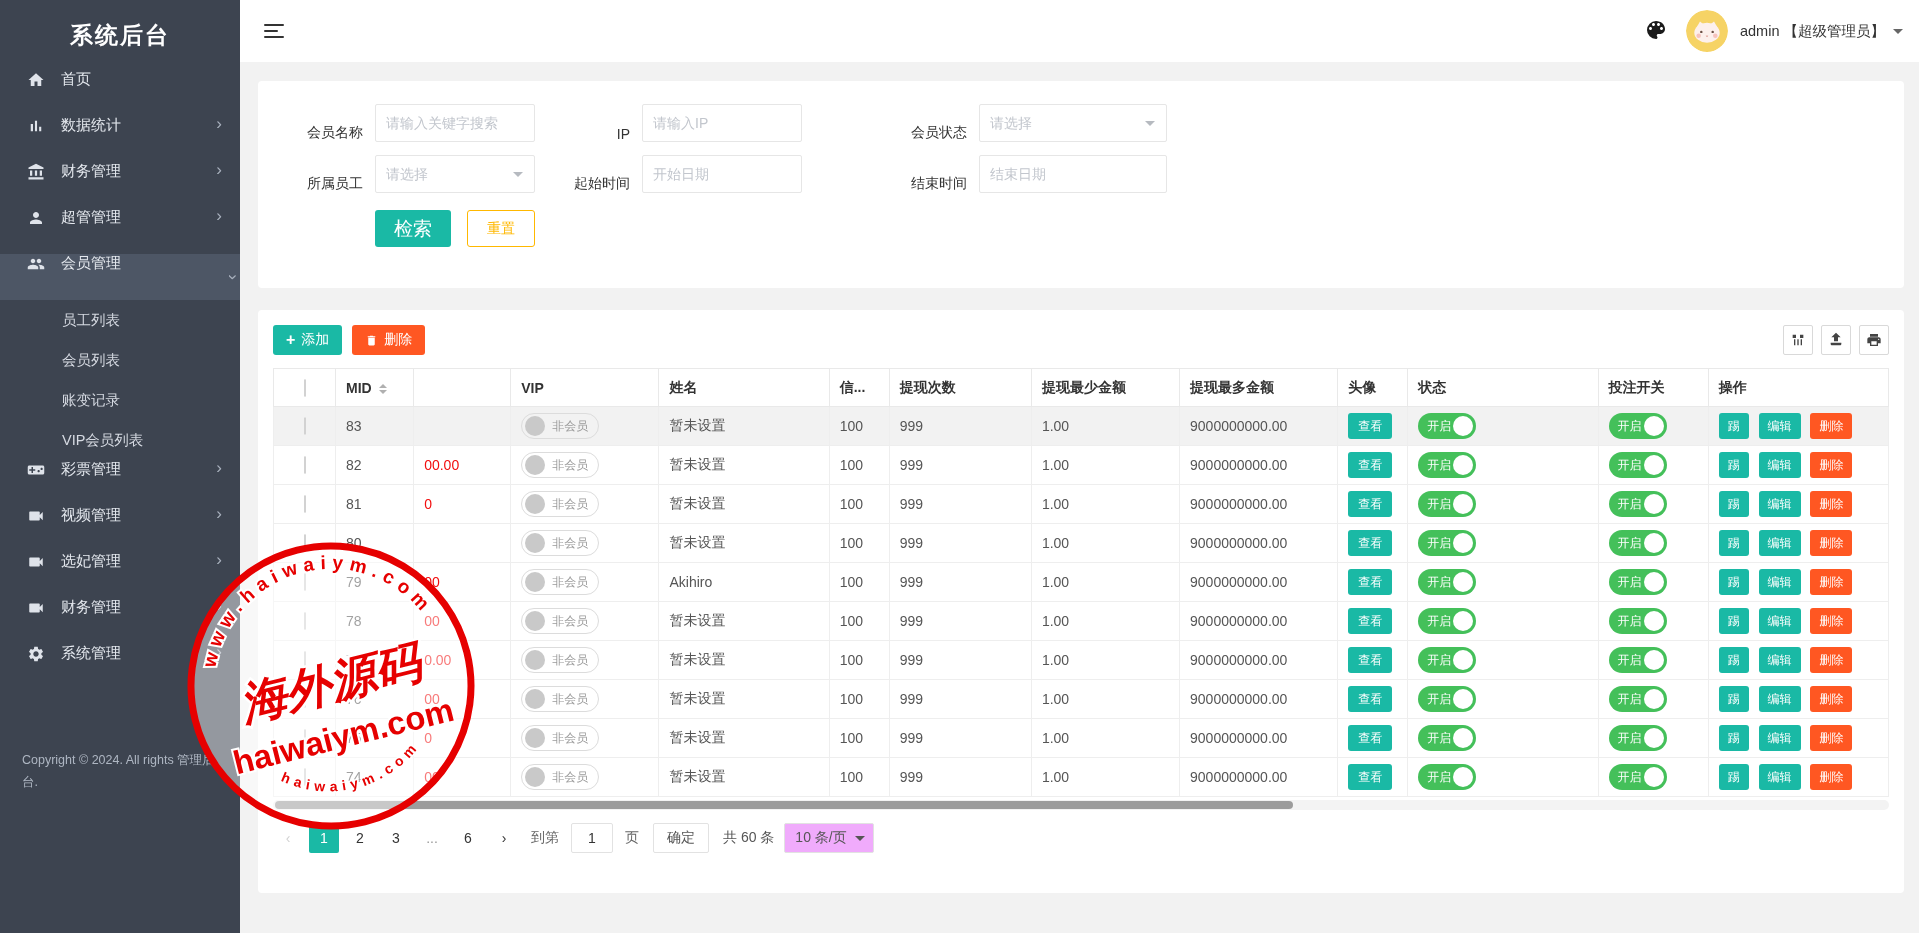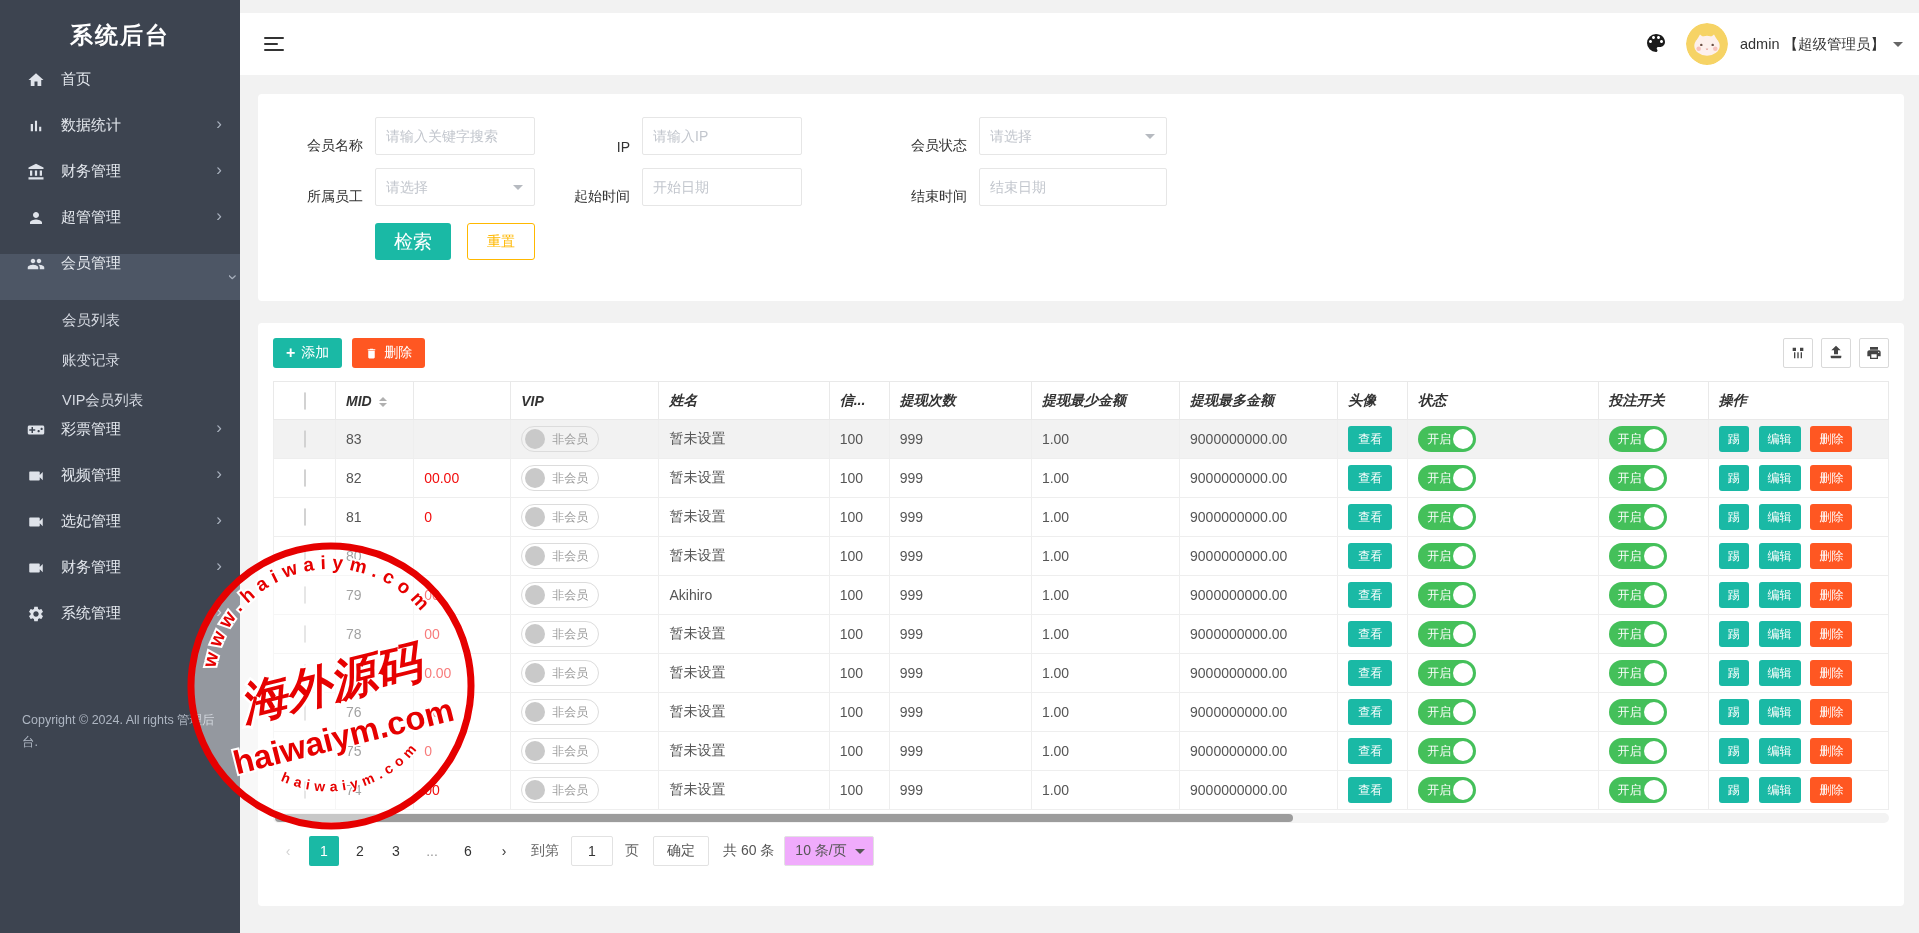--- a/index.html
+++ b/index.html
@@ -13,21 +13,21 @@
   .menu-item.active { background:#4d5665; }
   .mi-icon { width:20px; height:20px; margin-right:15px; display:flex; align-items:center; justify-content:center; }
   .mi-icon svg { width:18px; height:18px; fill:#dfe3ea; }
   .mi-label { font-size:15px; color:#e4e8ee; }
   .chev { margin-left:auto; color:#a8b0bd; font-size:17px; line-height:1; transform:translateY(-1px); }
   .chev.down { transform:rotate(90deg); }
   .submenu-item { height:40px; line-height:40px; padding-left:62px; font-size:14.5px; color:#d6dae2; cursor:pointer; }
   .copyright { margin-top:60px; padding:0 18px 0 22px; font-size:12.5px; color:#aeb6c2; line-height:1.75; }
 
   
-  .main { margin-left:240px;margin-top:13px; }
+  .main { margin-left:240px; }
   .topbar { height:62px; background:#fff; display:flex; align-items:center; padding:0 16px 0 24px; }
   .hamburger { width:20px; height:14px; display:flex; flex-direction:column; justify-content:space-between; cursor:pointer; }
   .hamburger i { display:block; height:2px; background:#333; border-radius:1px; }
   .hamburger i:nth-child(1){ width:20px; } .hamburger i:nth-child(2){ width:14px; } .hamburger i:nth-child(3){ width:20px; }
   .topbar-right { margin-left:auto; display:flex; align-items:center; }
   .palette-btn { width:26px; height:26px; margin-right:16px; cursor:pointer; }
   .palette-btn svg { width:24px; height:24px; fill:#1b1b1b; }
   .avatar { width:42px; height:42px; border-radius:50%; overflow:hidden; margin-right:12px; cursor:pointer; }
   .admin-label { font-size:14.5px; color:#333; cursor:pointer; }
   .caret-down { width:0; height:0; border:5px solid transparent; border-top-color:#666; margin:5px 0 0 8px; }
@@ -56,21 +56,21 @@
   .btn-add, .btn-del-top { height:30px; display:inline-flex; align-items:center; padding:0 13px; border:none; border-radius:3px; color:#fff; font-size:14px; cursor:pointer; font-family:inherit; }
   .btn-add { background:#1ab9a5; }
   .btn-del-top { background:#ff5722; margin-left:10px; }
   .btn-add .plus { font-size:16px; margin-right:6px; font-weight:bold; }
   .btn-del-top svg { width:13px; height:13px; fill:#fff; margin-right:6px; }
   .tool-icons { margin-left:auto; display:flex; gap:8px; }
   .tool-btn { width:30px; height:30px; border:1px solid #d9d9d9; border-radius:2px; background:#fff; display:flex; align-items:center; justify-content:center; cursor:pointer; }
   .tool-btn svg { width:16px; height:16px; fill:#444; }
 
   table { width:100%; border-collapse:collapse; table-layout:fixed; font-size:14px; color:#555; }
-  th { height:38px; padding:0 10px; border:1px solid #e9e9e9; text-align:left; font-weight:bold; color:#333; background:#fff; overflow:hidden; white-space:nowrap;font-style:italic; }
+  th { height:38px; padding:0 10px; border:1px solid #e9e9e9; text-align:left; font-weight:bold; color:#333; background:#fff; overflow:hidden; white-space:nowrap; }
   td { height:39px; padding:0 10px; border:1px solid #eee; overflow:hidden; white-space:nowrap; background:#fff; }
   tr.highlight td { background:#f2f2f2; }
   .td-center { text-align:center; }
   .cb { width:16px; height:16px; border:1px solid #d2d2d2; border-radius:2px; background:#fff; margin:0 auto; cursor:pointer; }
   .sort-ic { display:inline-flex; flex-direction:column; margin-left:7px; vertical-align:middle; gap:2px; }
   .sort-ic b { width:0; height:0; border:4px solid transparent; }
   .sort-ic b.up { border-bottom-color:#b0b0b0; border-top-width:0; }
   .sort-ic b.dn { border-top-color:#b0b0b0; border-bottom-width:0; }
   .c-bal { color:#f20d0d; }
   .vip-pill { display:inline-flex; align-items:center; height:26px; border:1px solid #dcdcdc; border-radius:13px; padding:0 10px 0 3px; gap:7px; cursor:pointer; }
@@ -145,20 +145,21 @@
      </div>
       <div class="menu-item active">
        <span class="mi-icon">
           <svg viewBox="0 0 24 24">
             <path d="M16 11c1.66 0 2.99-1.34 2.99-3S17.66 5 16 5c-1.66 0-3 1.34-3 3s1.34 3 3 3zm-8 0c1.66 0 2.99-1.34 2.99-3S9.66 5 8 5C6.34 5 5 6.34 5 8s1.34 3 3 3zm0 2c-2.33 0-7 1.17-7 3.5V19h14v-2.5c0-2.33-4.67-3.5-7-3.5zm8 0c-.29 0-.62.02-.97.05 1.16.84 1.97 1.97 1.97 3.45V19h6v-2.5c0-2.33-4.67-3.5-7-3.5z"></path>
           </svg>
         </span>
        <span class="mi-label">会员管理</span>
        <span class="chev down">›</span>
      </div>
+      <div class="submenu-item">员工列表</div>
       <div class="submenu-item">会员列表</div>
       <div class="submenu-item">账变记录</div>
       <div class="submenu-item">VIP会员列表</div>
       <div class="menu-item">
        <span class="mi-icon">
           <svg viewBox="0 0 24 24">
             <path d="M21 6H3c-1.1 0-2 .9-2 2v8c0 1.1.9 2 2 2h18c1.1 0 2-.9 2-2V8c0-1.1-.9-2-2-2zM11 13H8v3H6v-3H3v-2h3V8h2v3h3v2zm4.5 2c-.83 0-1.5-.67-1.5-1.5s.67-1.5 1.5-1.5 1.5.67 1.5 1.5-.67 1.5-1.5 1.5zm4-3c-.83 0-1.5-.67-1.5-1.5S18.67 9 19.5 9s1.5.67 1.5 1.5-.67 1.5-1.5 1.5z"></path>
           </svg>
         </span>
        <span class="mi-label">彩票管理</span>

